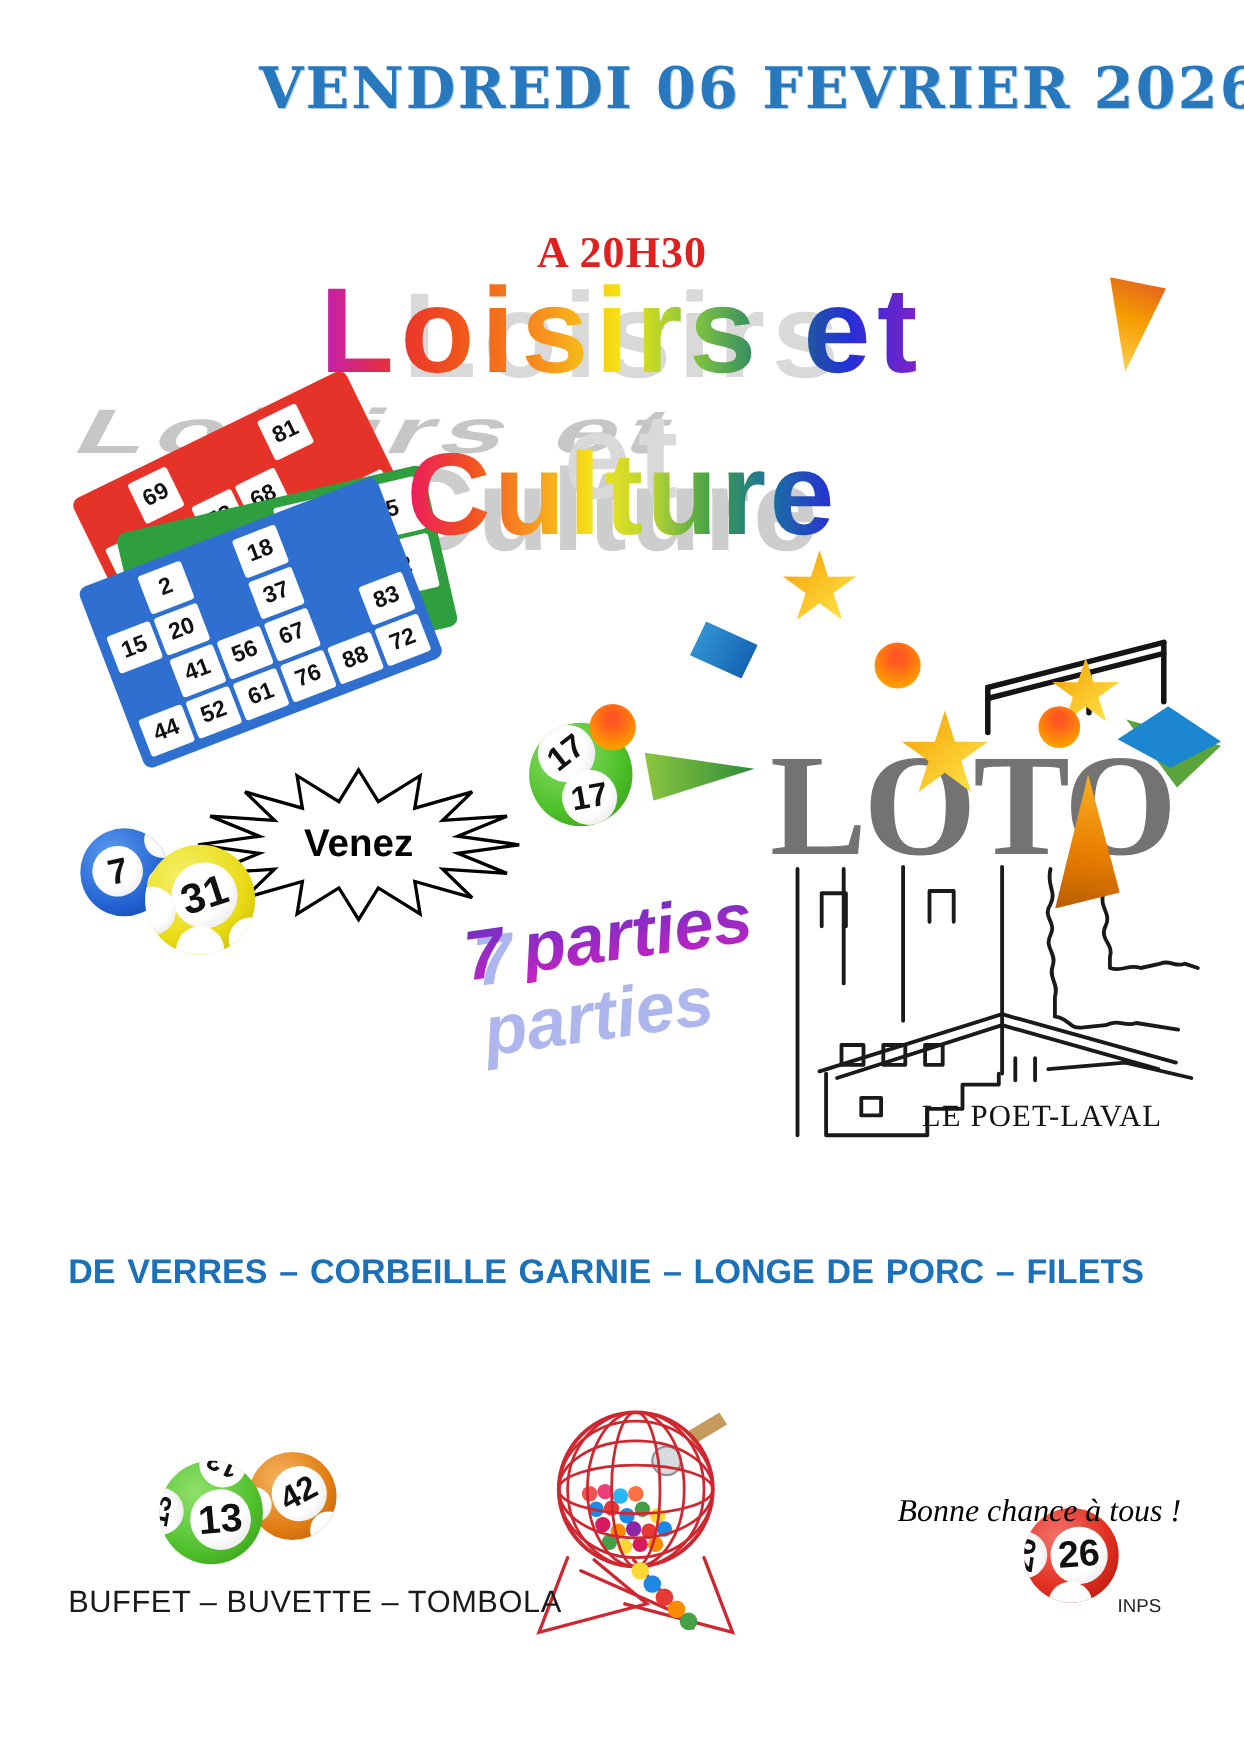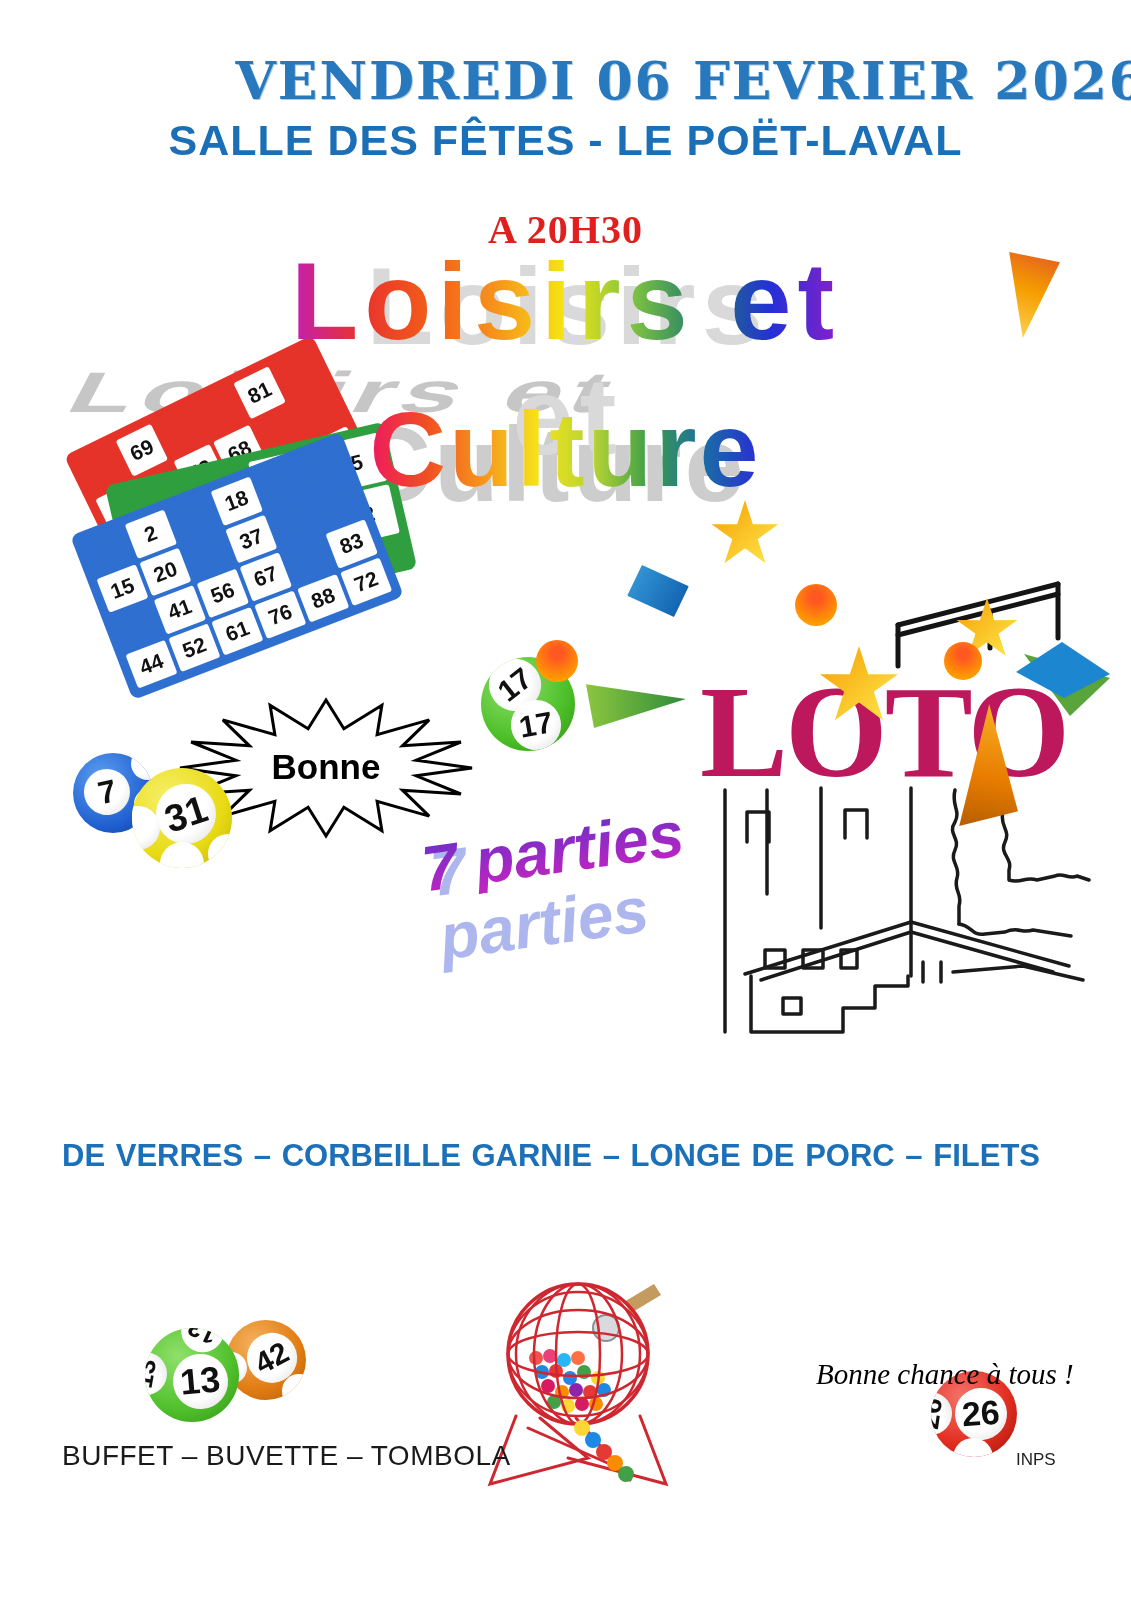--- a/index.html
+++ b/index.html
@@ -90,21 +90,20 @@
     font-size:29px;color:#000;}
   .amenities-line{left:62px;top:1440px;font-size:28px;color:#1a1a1a;letter-spacing:.5px;}
   .credit-label{left:1016px;top:1450px;font-size:17px;color:#222;}
 </style>
 </head>
 <body>
 
 <div class="page">
 
   <div class="abs date-line" style="color: rgb(40, 120, 190);">VENDREDI 06 FEVRIER 2026</div>
-  <div class="abs venue-line" style="color: rgb(26, 111, 183);">SALLE DES FÊTES - LE POËT-LAVAL</div>
   <div class="abs time-line" style="color: rgb(224, 31, 31);">A 20H30</div>
 
   <div class="abs club-echo">Loisirs et</div>
 
   <div class="abs club-row club1 z5">
     <span class="grad-text" style="position:relative;">
       <span class="club-shadow" style="position:absolute;left:4px;top:5px;color:#d9d9d9;-webkit-text-fill-color:#d9d9d9;z-index:-1;">Loisirs et</span>
       <span class="grad-text" style="background-image: linear-gradient(90deg, rgb(194, 31, 181), rgb(232, 49, 46), rgb(242, 92, 25), rgb(247, 148, 29), rgb(245, 230, 18), rgb(125, 194, 66), rgb(29, 122, 110), rgb(36, 48, 216), rgb(138, 31, 200));">Loisirs et</span>
     </span>
   </div>
@@ -214,36 +213,36 @@
   </svg>
 
   <div class="ball z6" style="left:481px;top:657px;width:94px;height:94px;
        background:radial-gradient(circle at 35% 30%,#8fe06a,#4cbf28 60%,#2f9212);">
     <div class="face" style="left:8%;top:2%;width:55%;height:55%;font-size:30px;transform:rotate(-38deg);">17</div>
     <div class="face" style="left:32%;top:46%;width:53%;height:53%;font-size:30px;transform:rotate(-10deg);">17</div>
   </div>
   <div class="abs orange-dot z7" style="left:536px;top:640px;width:42px;height:42px;"></div>
   <div class="abs green-cone z5"></div>
 
-  <div class="abs loto-title z7" style="color: #be185d;">LOTO</div>
+  <div class="abs loto-title z7" style="color: #737373;">LOTO</div>
   <div class="abs star-shape z8" style="left:818px;top:646px;width:82px;height:82px;"><svg viewBox="0 0 100 100" width="100%" height="100%">
         <defs>
           <linearGradient id="sg2" x1="0" y1="0" x2="1" y2="1">
             <stop offset="0" stop-color="#f59d00"></stop>
             <stop offset="1" stop-color="#ffe94d"></stop>
           </linearGradient>
         </defs>
         <polygon points="50,0 61.2,34.6 97.6,34.5 68.1,55.9 79.4,90.5 50,69 20.6,90.5 31.9,55.9 2.4,34.5 38.8,34.6" fill="url(#sg2)"></polygon>
       </svg></div>
   <div class="abs cone-loto z9"></div>
 
   <svg id="burst-svg" class="abs quine-burst z6" width="300" height="150" viewBox="0 0 300 150">
     <polygon points="150.0,4.0 167.9,32.8 205.9,9.2 201.1,38.7 253.2,23.9 226.5,49.8 284.9,46.0 240.2,64.2 296.0,72.0 240.2,79.8 284.9,98.0 226.5,94.2 253.2,120.1 201.1,105.3 205.9,134.8 167.9,111.2 150.0,140.0 132.1,111.2 94.1,134.8 98.9,105.3 46.8,120.1 73.5,94.2 15.1,98.0 59.8,79.8 4.0,72.0 59.8,64.2 15.1,46.0 73.5,49.8 46.8,23.9 98.9,38.7 94.1,9.2 132.1,32.8" fill="#ffffff" stroke="#000" stroke-width="3" stroke-linejoin="miter"></polygon>
   </svg>
-  <div class="abs quine-label z7">Bonne</div>
+  <div class="abs quine-label z7">Venez</div>
 
   <div class="ball z6" style="left:73px;top:753px;width:80px;height:80px;
        background:radial-gradient(circle at 35% 30%,#5b9df0,#1f5fd0 65%,#123f96);">
     <div class="face" style="left:14%;top:20%;width:58%;height:58%;font-size:32px;transform:rotate(-12deg);">7</div>
     <div class="face" style="right:-14%;top:-8%;width:42%;height:42%;"></div>
     <div class="face" style="right:-16%;top:44%;width:40%;height:40%;"></div>
   </div>
   <div class="ball z7" style="left:132px;top:768px;width:100px;height:100px;
        background:radial-gradient(circle at 35% 30%,#f6f06a,#e8da14 60%,#bfae08);">
     <div class="face" style="left:24%;top:16%;width:60%;height:60%;font-size:38px;transform:rotate(-18deg);">31</div>
@@ -273,20 +272,21 @@
       <path d="M48,200 V256 H140 V232 H172 V210 H205 V200"></path>
       <rect x="62" y="174" width="20" height="18"></rect>
       <rect x="100" y="174" width="20" height="18"></rect>
       <rect x="138" y="174" width="16" height="18"></rect>
       <rect x="80" y="222" width="18" height="16"></rect>
       <path d="M220,186 V206 M238,186 V206"></path>
       <path d="M256,148 C270,150 268,160 282,158 L302,156 C316,150 318,158 330,154 L368,160"></path>
       <path d="M250,196 L320,190 L380,204"></path>
     </g>
   </svg>
+  <div class="abs village-caption z6">LE POET-LAVAL</div>
 
   <div class="abs prizes z6" style="color: rgb(28, 112, 184);">
     <div class="just">DE VERRES – CORBEILLE GARNIE – LONGE DE PORC – FILETS</div>
   </div>
 
   <div class="abs invite z6">
   </div>
 
   <svg class="abs z6" style="left:478px;top:1266px;" width="200" height="232" viewBox="0 0 200 232">
     <g>

